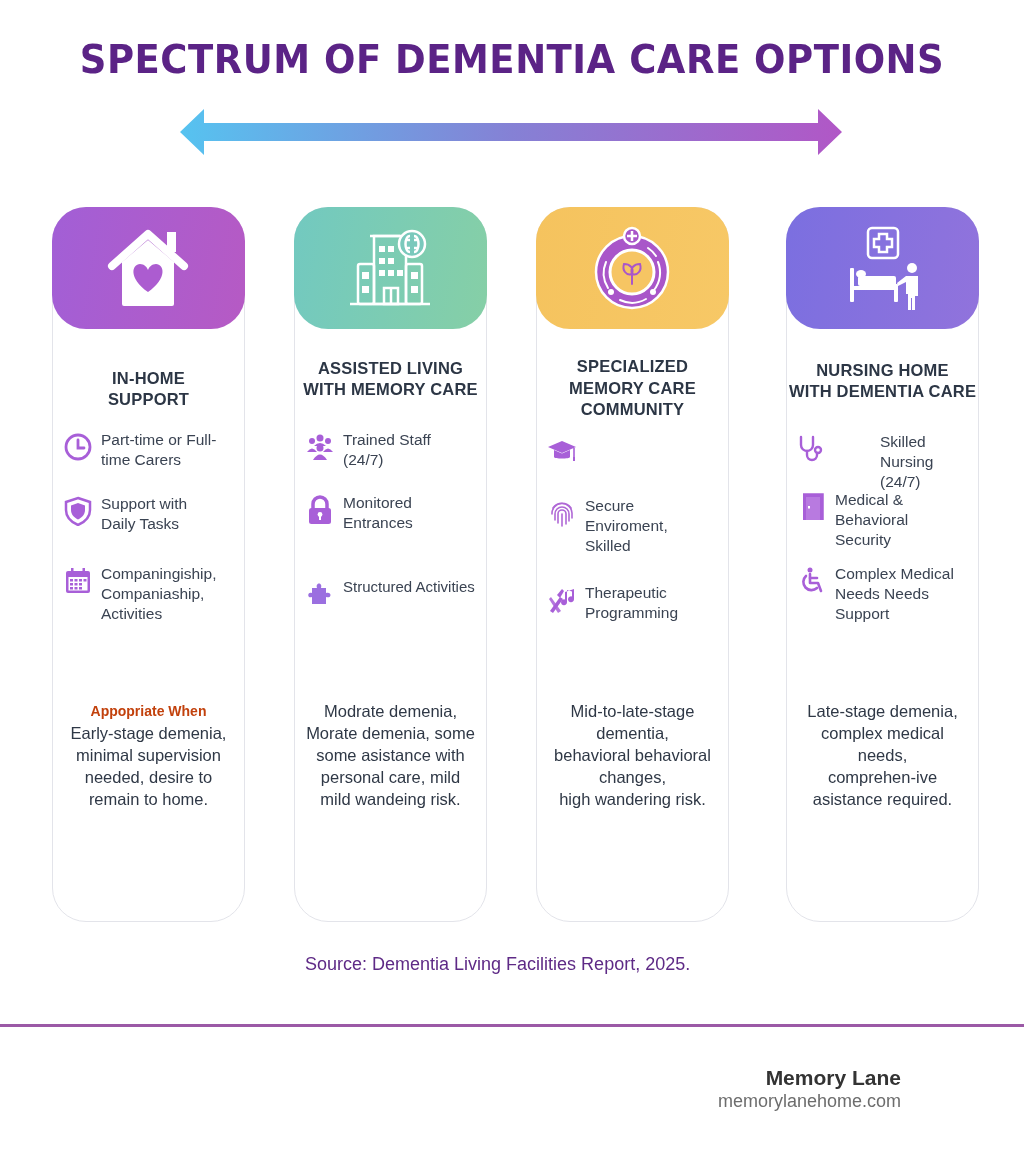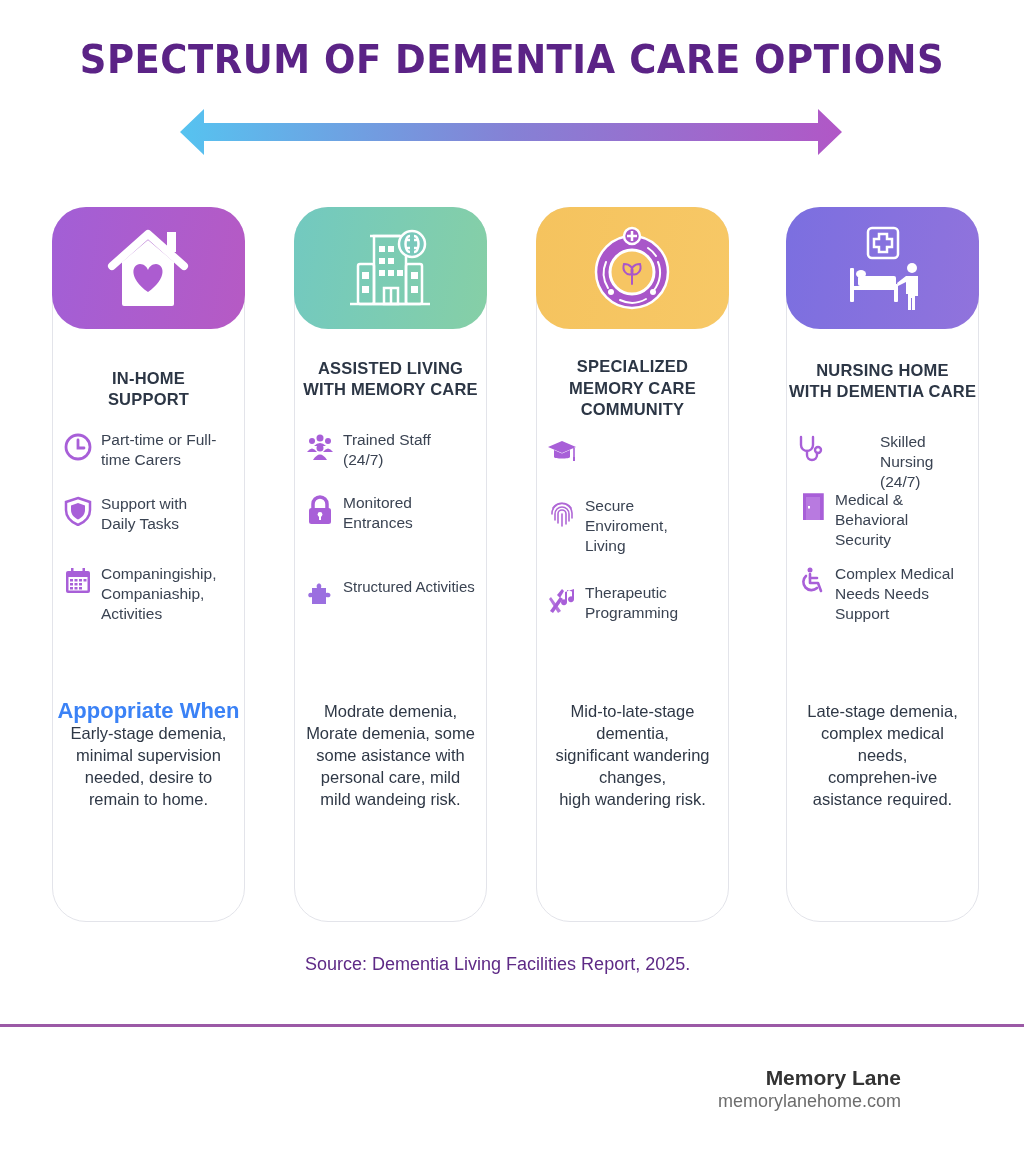--- a/index.html
+++ b/index.html
@@ -33,21 +33,21 @@
     position: absolute; left: 8px; right: 4px; display: flex; align-items: flex-start;
   }
   .feature .ficon { width: 34px; height: 34px; flex: 0 0 34px; margin-right: 6px; display:flex; align-items:center; justify-content:center; }
   .feature .ficon svg { width: 30px; height: 30px; }
   .feature .ftext { font-size: 15.5px; line-height: 20px; color: #3a4352; }
 
   .appropriate {
     position: absolute; left: 0; width: 100%; text-align: center;
     font-size: 16.5px; line-height: 22px; color: #2f3846;
   }
-  .appropriate .ap-head { font-weight: bold; font-size: 22px; color: #3b82f6; }
+  .appropriate .ap-head { font-weight: bold; font-size: 14px; color: #c2410c; }
   .appropriate .line { display: block; white-space: nowrap; }
 
   .source {
     position: absolute; top: 954px; left: 305px; font-size: 18px; color: #5e2a86;
     font-family: "Liberation Sans", sans-serif;
     text-align: right;
   }
   .divider { position: absolute; top: 1024px; left: 0; width: 1024px; height: 3px; background: #9b59a6; }
   .brand { position: absolute; right: 123px; top: 1066px; text-align: right; }
   .brand-name { font-weight: bold; font-size: 21px; color: #333333; line-height: 24px; }
@@ -271,21 +271,21 @@
             <path d="M5 16 A10 10 0 0 1 25 15 V20"></path>
             <path d="M8 22 V16 A7 7 0 0 1 22 16 V23"></path>
             <path d="M11 25 V16 A4 4 0 0 1 19 16 V26"></path>
             <path d="M15 16 V28"></path>
           </g>
         </svg>
     </div>
     <div class="ftext">
         <span style="display:block">Secure</span>
         <span style="display:block">Enviroment,</span>
-        <span style="display:block">Living</span>
+        <span style="display:block">Skilled</span>
       </div>
   </div>
   <div class="feature" style="top:375px;">
     <div class="ficon">
       <svg viewBox="0 0 30 30">
           <g fill="#a85fd8">
             <path d="M3 26 L13 12 L16 14 L6 28 Z"></path>
             <path d="M10 10 L15 4 L17 6 L13 13 Z"></path>
             <path d="M4 12 L14 26 L11 28 L2 14 Z" opacity="0.85"></path>
             <path d="M20 5 V17 A3 3 0 1 1 18 14.5 V7 L27 4 V14 A3 3 0 1 1 25 11.5 V6.5 Z"></path>
@@ -293,21 +293,21 @@
         </svg>
     </div>
     <div class="ftext">
         <span style="display:block">Therapeutic</span>
         <span style="display:block">Programming</span>
       </div>
   </div>
   <div class="appropriate" style="top:492px;">
     <span class="line">Mid-to-late-stage</span>
     <span class="line">dementia,</span>
-    <span class="line">significant wandering</span>
+    <span class="line">behavioral behavioral</span>
     <span class="line">changes,</span>
     <span class="line">high wandering risk.</span>
   </div>
 </div>
 
 <div class="card" style="left:786px;">
   <div class="card-header" style="background:linear-gradient(100deg,#7b6fe0,#9173dc);">
     <svg viewBox="0 0 100 100">
       <rect x="36" y="10" width="30" height="30" rx="4" fill="none" stroke="#fff" stroke-width="2.5"></rect>
       <path d="M47 16 H55 V21 H60 V29 H55 V34 H47 V29 H42 V21 H47 Z" fill="none" stroke="#fff" stroke-width="2.5"></path>

